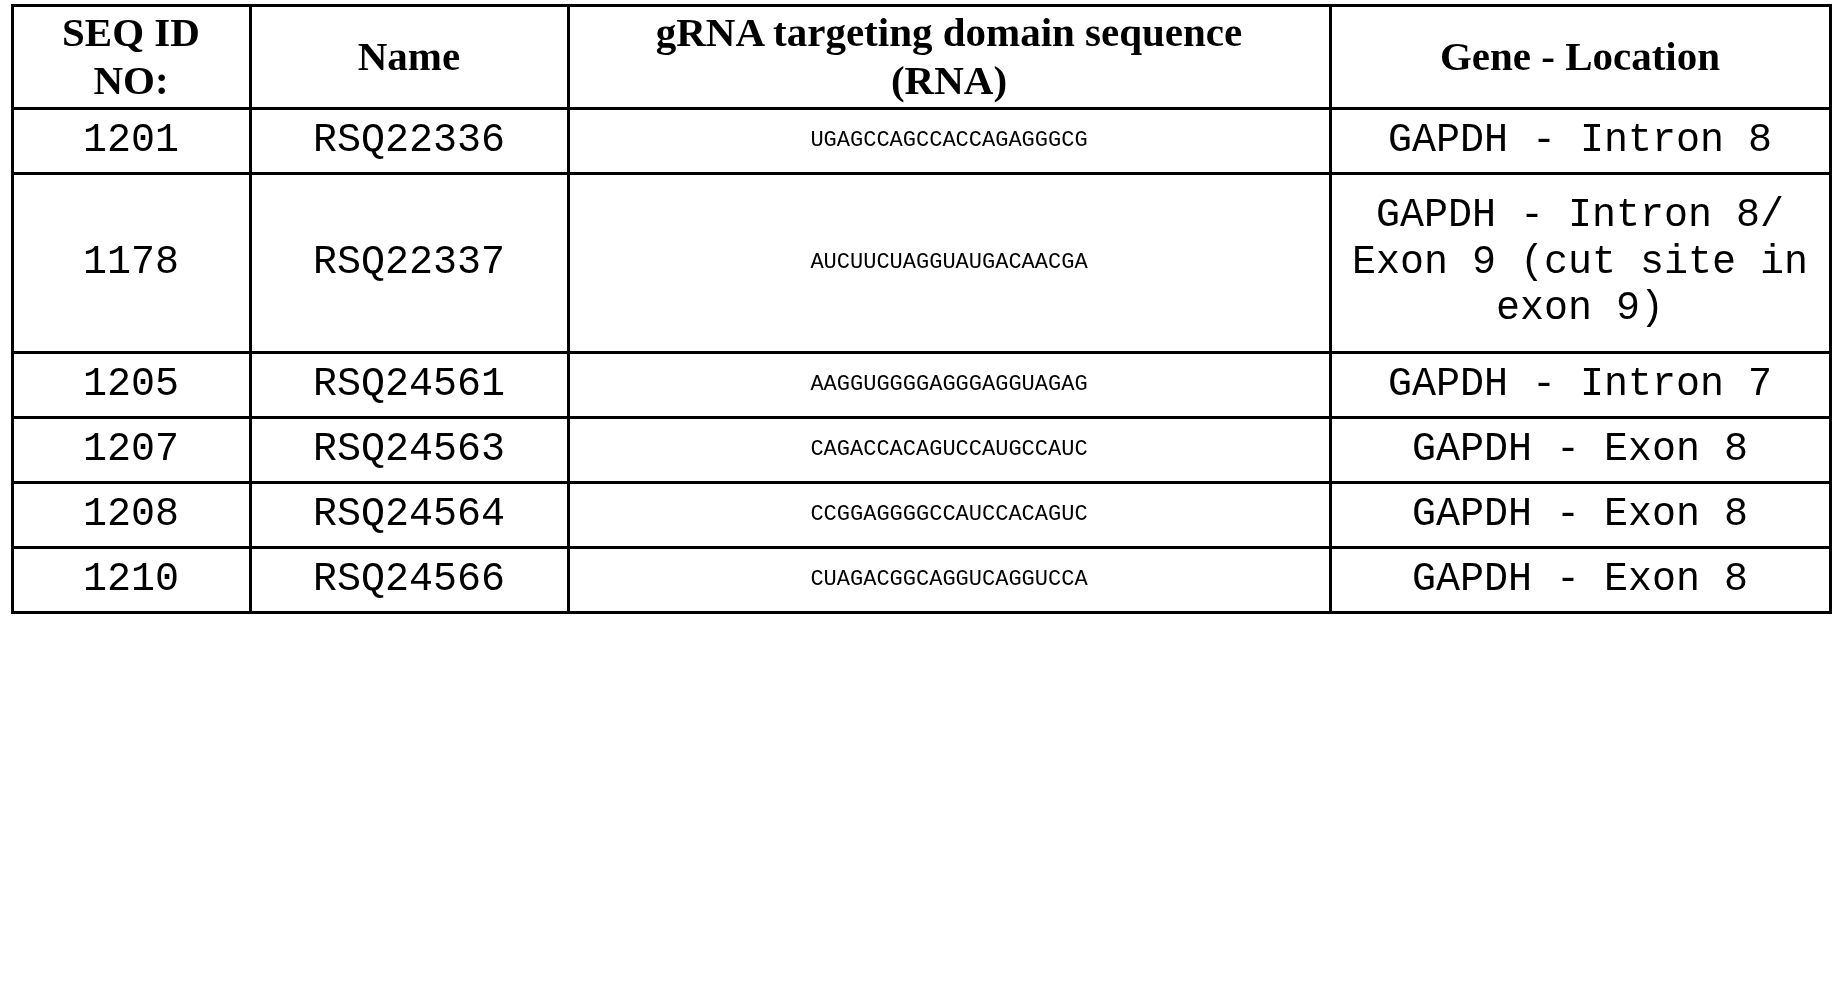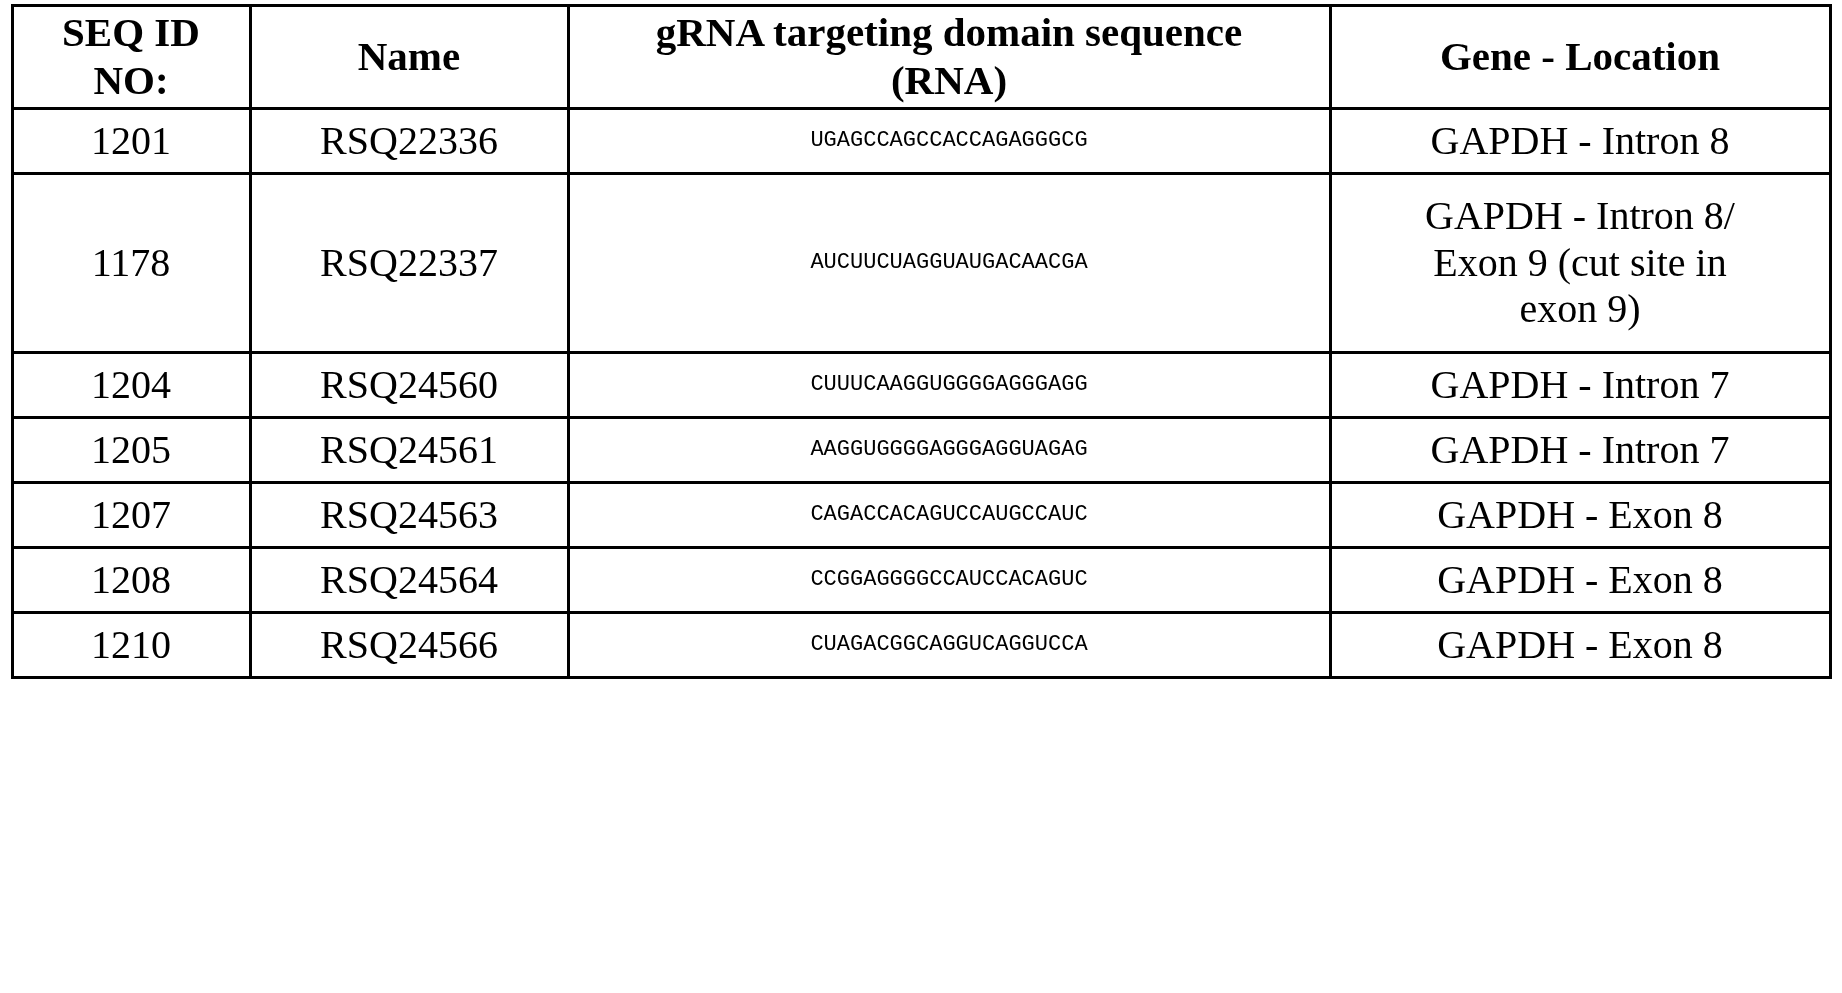--- a/index.html
+++ b/index.html
@@ -52,21 +52,21 @@
     font-size: 40px;
   }
   col.c-seqid  { width: 238px; }
   col.c-name   { width: 318px; }
   col.c-rna    { width: 762px; }
   col.c-gene   { width: 500px; }
 
   td.cell-seqid,
   td.cell-name,
   td.cell-gene {
-    font-family: Liberation Serif, serif;
+    font-family: Liberation Mono, monospace;
   }
   td.cell-rna {
     font-family: Liberation Mono, monospace;
     font-size: 22px;
     letter-spacing: 0px;
     white-space: nowrap;
   }
   tbody tr.row-tall td {
     height: 172px;
     margin-left: 24px;
@@ -125,28 +125,20 @@
         <td class="cell-rna">AUCUUCUAGGUAUGACAACGA</td>
         <td class="cell-gene">
           <span class="hdr-line">GAPDH - Intron 8/</span>
           <span class="hdr-line">Exon 9 (cut site in</span>
           <span class="hdr-line">exon 9)</span>
         </td>
       </tr>
 
 
 
-      <tr class="row-std">
-        <td class="cell-seqid">1204</td>
-        <td class="cell-name">RSQ24560</td>
-        <td class="cell-rna">CUUUCAAGGUGGGGAGGGAGG</td>
-        <td class="cell-gene">
-          <span class="hdr-line">GAPDH - Intron 7</span>
-        </td>
-      </tr>
 
       <tr class="row-std">
         <td class="cell-seqid">1205</td>
         <td class="cell-name">RSQ24561</td>
         <td class="cell-rna">AAGGUGGGGAGGGAGGUAGAG</td>
         <td class="cell-gene">
           <span class="hdr-line">GAPDH - Intron 7</span>
         </td>
       </tr>
 

